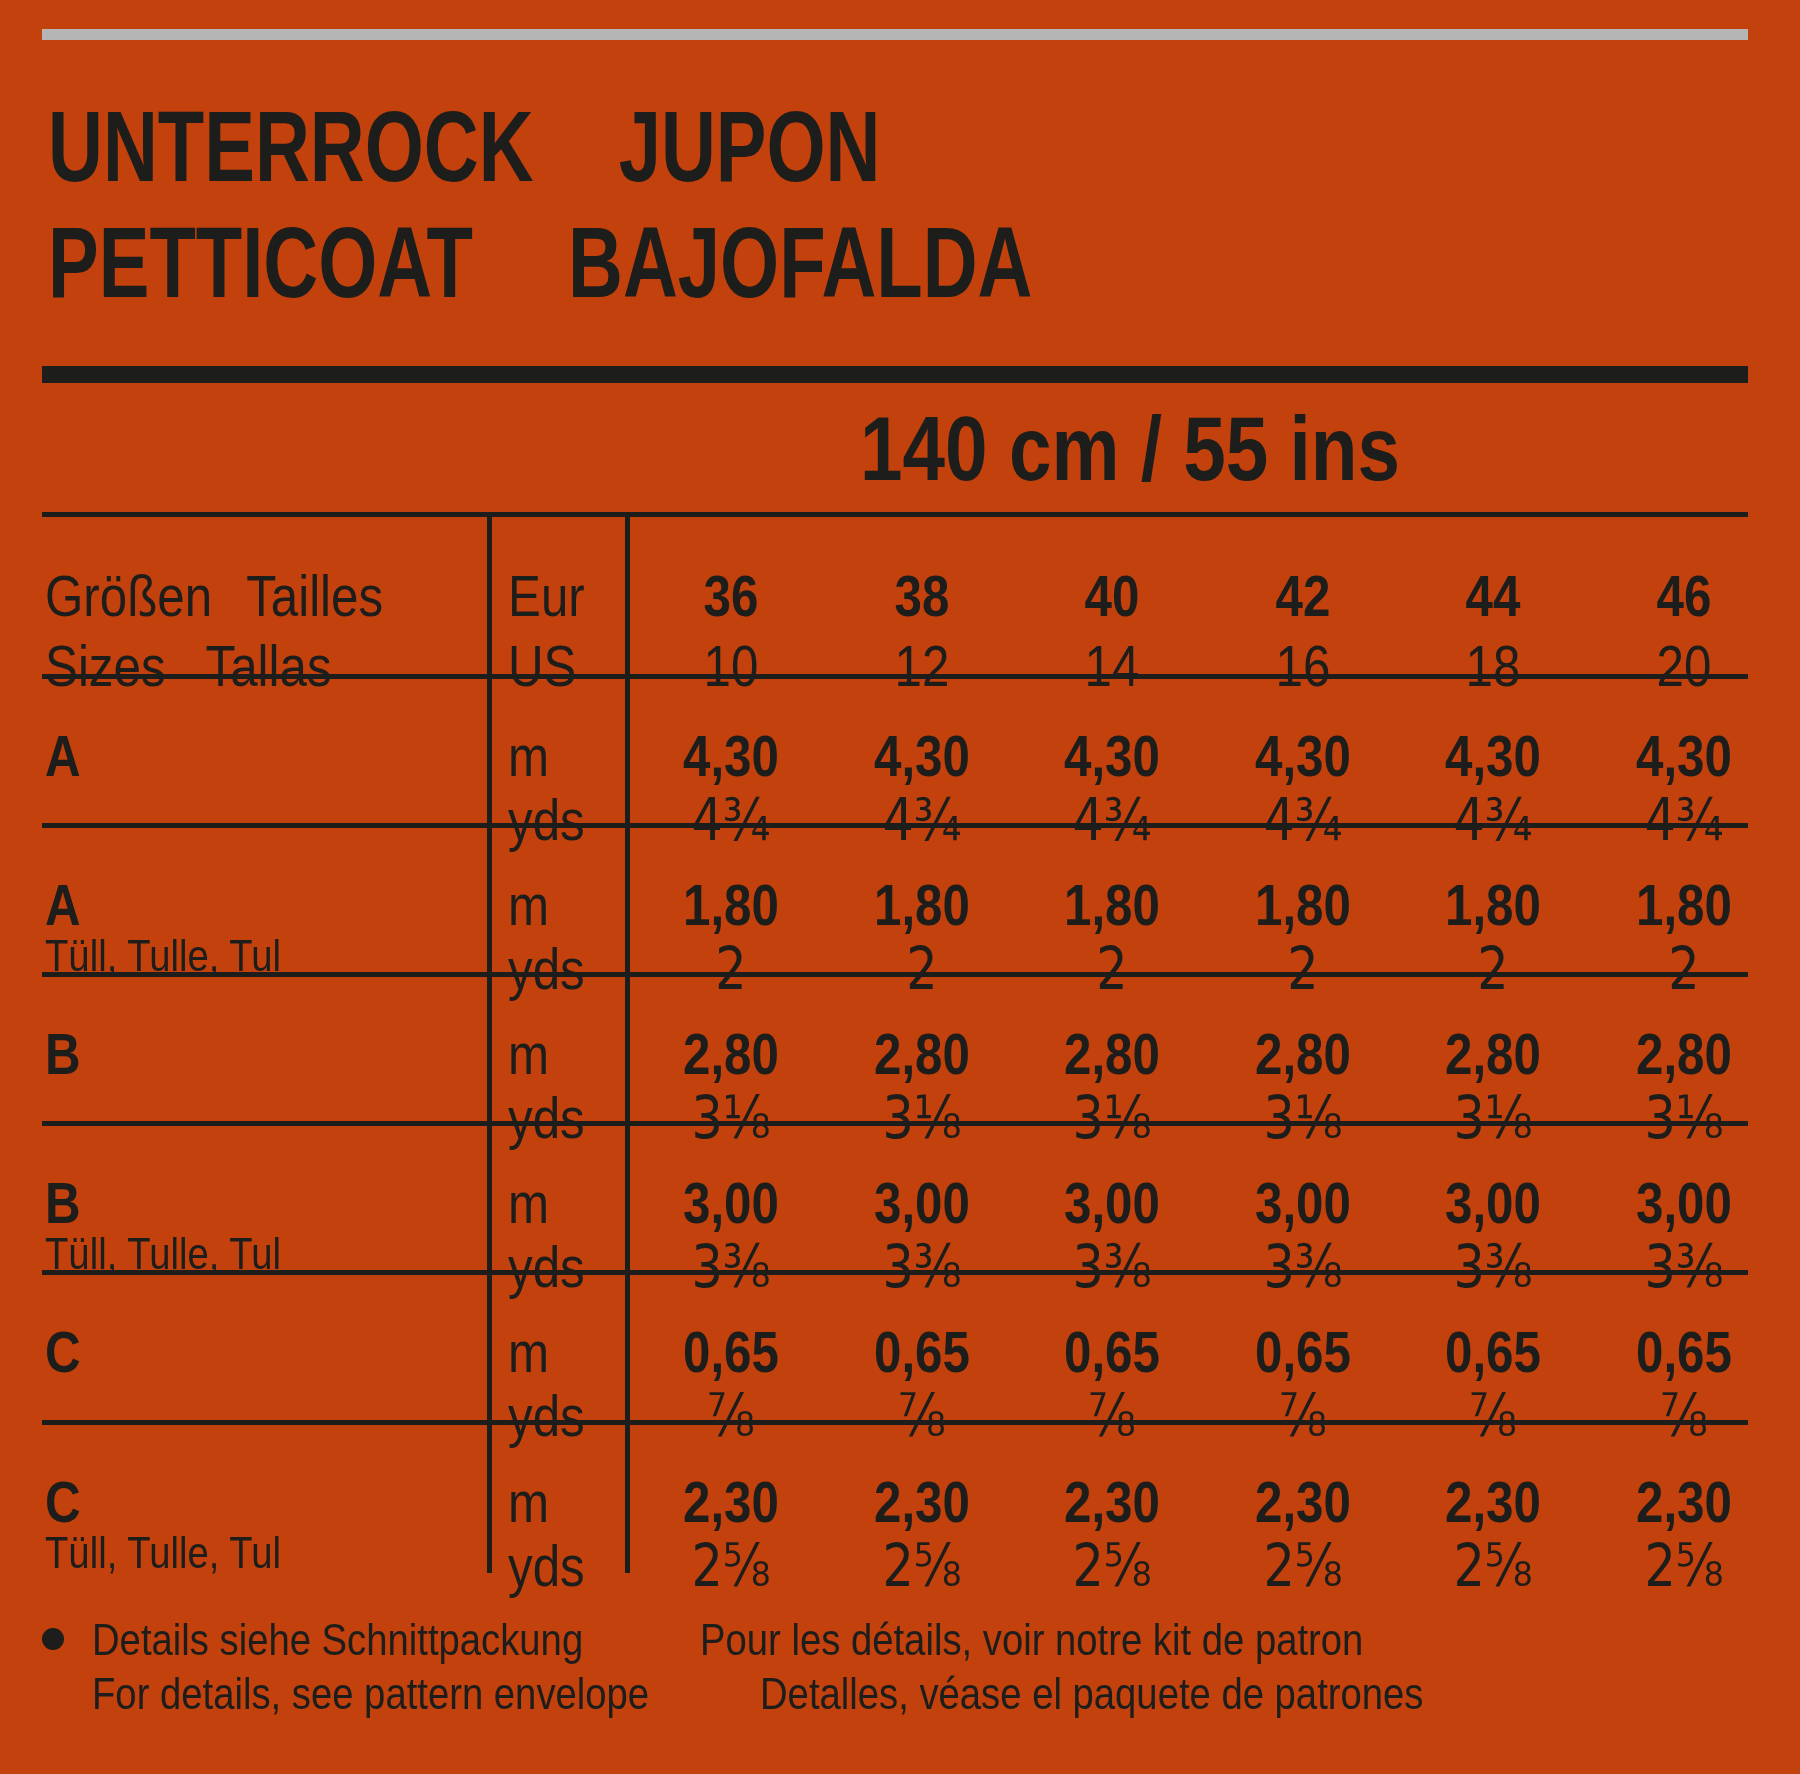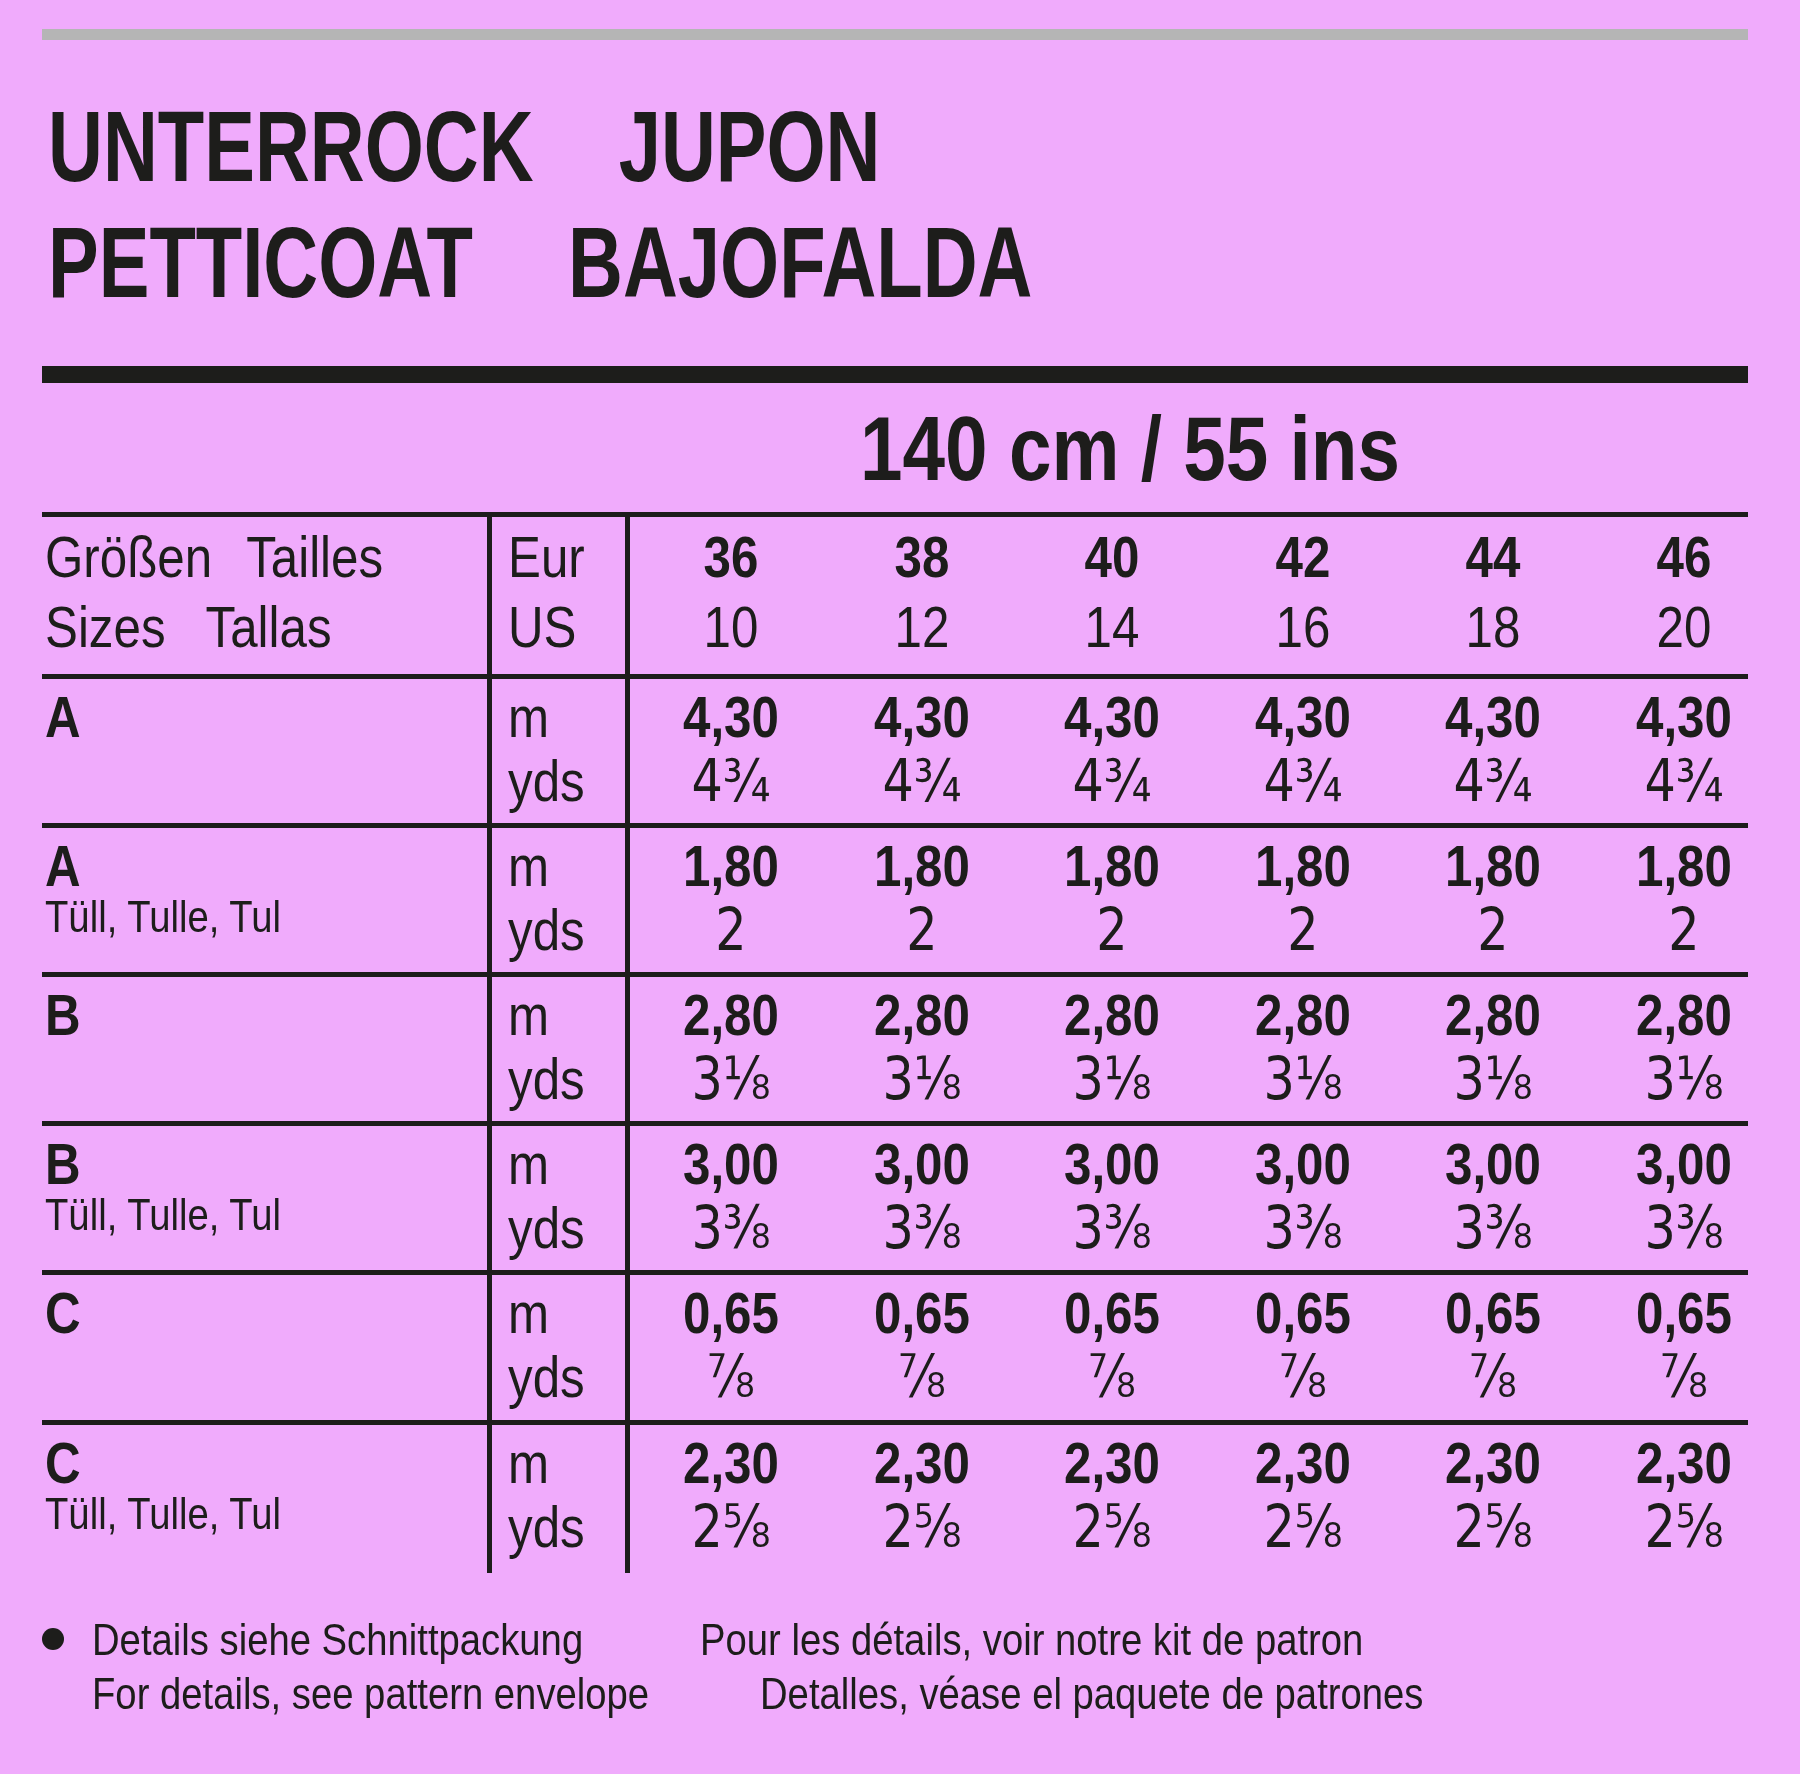--- a/index.html
+++ b/index.html
@@ -1,17 +1,17 @@
 <!DOCTYPE html>
 <html><head>
 <meta charset="utf-8">
 <style>
   html,body { margin:0; padding:0; background:#ffffff; }
   #page {
-    position:relative; width:1800px; height:1774px; background:#f0abfc;
+    position:relative; width:1800px; height:1774px; background:#c2410c;
     font-family:"Liberation Sans", sans-serif; color:#1d1d1b; overflow:hidden;
   }
   .abs { position:absolute; }
   .cond { display:inline-block; transform:scaleX(0.85); transform-origin:0 50%; white-space:nowrap; }
 
   
   .gray-bar { left:42px; top:29px; width:1706px; height:11px; background:#b5b5b5; }
   .black-bar { left:42px; top:366px; width:1706px; height:17px; background:#1d1d1b; }
 
   
@@ -20,21 +20,21 @@
   #title1 { top:96px;  gap:112px; }
   #title2 { top:212px; gap:125px; }
 
   .width-header { left:860px; top:404px; font-size:90px; font-weight:700; line-height:90px; }
 
   
   .hrule { left:42px; width:1706px; height:5px; background:#1d1d1b; }
   .vrule { width:5px; top:512px; height:1061px; background:#1d1d1b; }
 
   
-  .trow { left:0; width:1800px; height:149px; }
+  .trow { left:0; width:1800px; height:149px;margin-top:39px; }
   .trow .cell { position:absolute; font-size:58px; line-height:58px; }
   .trow .rlabel   { left:45px;  font-weight:700; }
   .trow .rsub     { left:45px;  font-size:45px; line-height:45px; font-weight:400; }
   .trow .unit     { left:508px; font-weight:400; }
   .vgrid { position:absolute; left:650px; display:grid; grid-template-columns:repeat(6,190.5px);text-align:center; }
   .vcell { display:inline-block; transform:scaleX(0.85); transform-origin:0 50%;
            white-space:nowrap; font-size:58px; line-height:58px; }
   .vbold { font-weight:700; }
   .vreg  { font-weight:400; }
   .vfrac { font-weight:400; font-family:"DejaVu Sans", sans-serif; }

